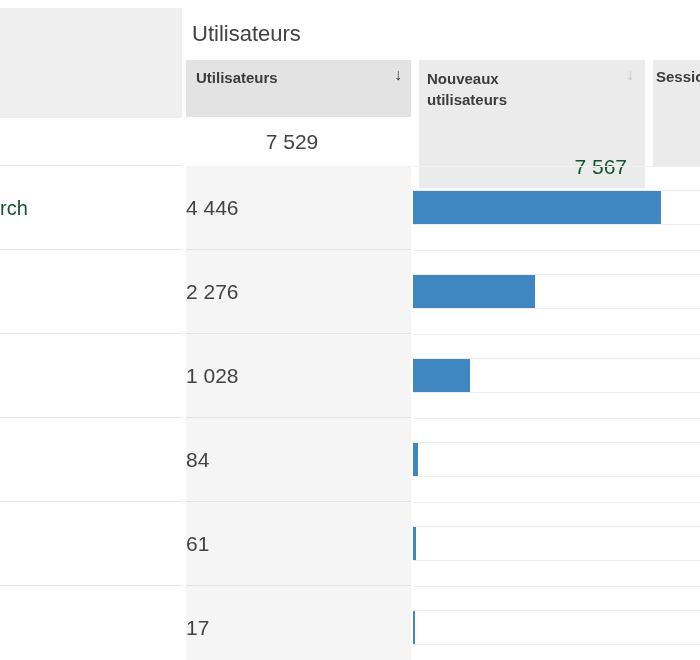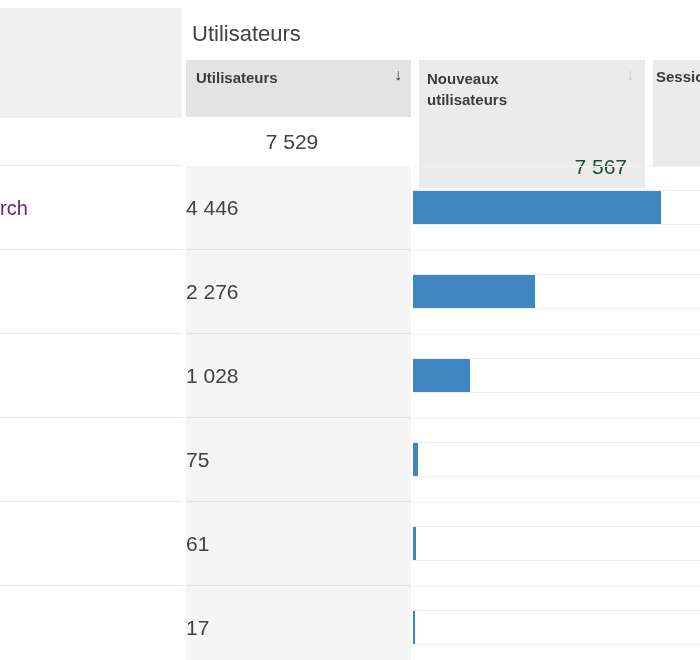--- a/index.html
+++ b/index.html
@@ -65,41 +65,41 @@
   <div class="blk-sessions" style="background: rgb(235, 235, 235);">
     <span class="lbl">Sessions</span>
   </div>
 
   <div class="totals-left"></div>
 
   <div class="totals-users">7 529</div>
 
   <div id="rows">
       <div class="cell-dim" style="top: 166px;">
-        <span class="dim-link" style="color: #701a75;">rch</span>
+        <span class="dim-link" style="color: #14532d;">rch</span>
       </div>
       <div class="cell-users" style="top: 166px; background: rgb(245, 245, 245);">4 446</div>
       <div class="cell-chart" style="top: 166px;">
         <div class="bar-track"></div>
         <div class="bar" style="width: 248px; background: rgb(64, 134, 192);"></div>
       </div>
       <div class="cell-dim" style="top: 250px;"></div>
       <div class="cell-users" style="top: 250px; background: rgb(245, 245, 245);">2 276</div>
       <div class="cell-chart" style="top: 250px;">
         <div class="bar-track"></div>
         <div class="bar" style="width: 122px; background: rgb(64, 134, 192);"></div>
       </div>
       <div class="cell-dim" style="top: 334px;"></div>
       <div class="cell-users" style="top: 334px; background: rgb(245, 245, 245);">1 028</div>
       <div class="cell-chart" style="top: 334px;">
         <div class="bar-track"></div>
         <div class="bar" style="width: 57px; background: rgb(64, 134, 192);"></div>
       </div>
       <div class="cell-dim" style="top: 418px;"></div>
-      <div class="cell-users" style="top: 418px; background: rgb(245, 245, 245);">75</div>
+      <div class="cell-users" style="top: 418px; background: rgb(245, 245, 245);">84</div>
       <div class="cell-chart" style="top: 418px;">
         <div class="bar-track"></div>
         <div class="bar" style="width: 5px; background: rgb(64, 134, 192);"></div>
       </div>
       <div class="cell-dim" style="top: 502px;"></div>
       <div class="cell-users" style="top: 502px; background: rgb(245, 245, 245);">61</div>
       <div class="cell-chart" style="top: 502px;">
         <div class="bar-track"></div>
         <div class="bar" style="width: 3px; background: rgb(64, 134, 192);"></div>
       </div>

